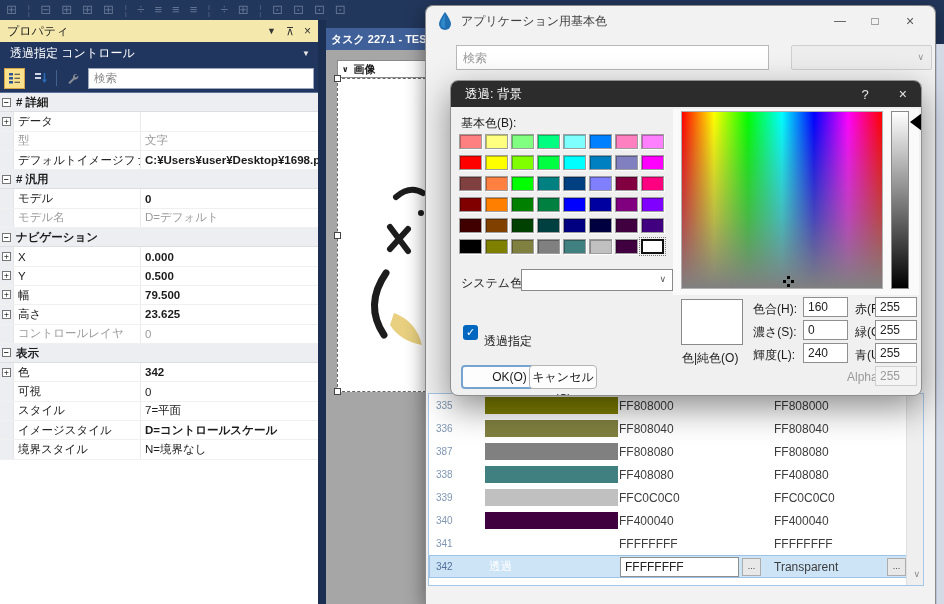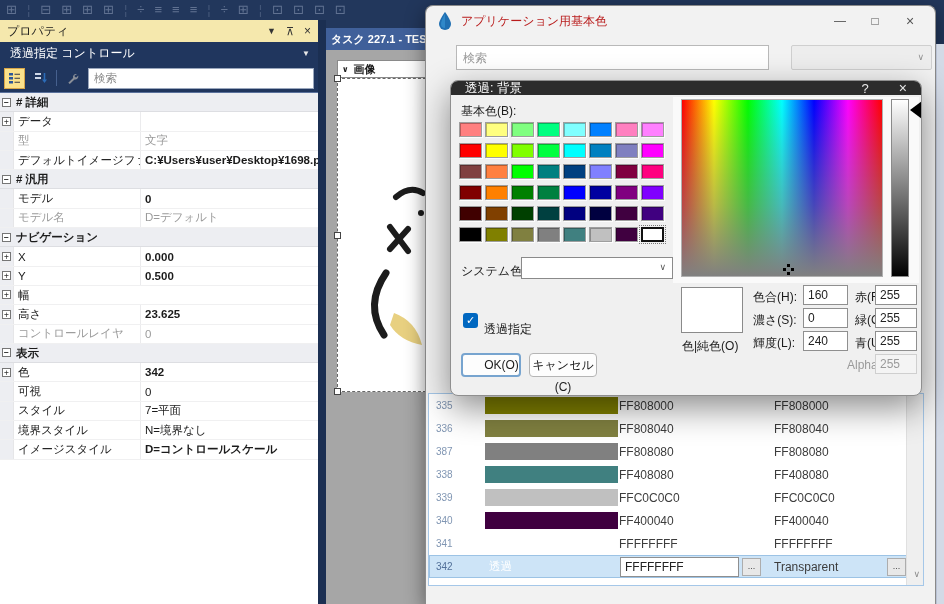--- a/index.html
+++ b/index.html
@@ -42,21 +42,21 @@
   .task-title { height:22px; background:#40609a; color:#fff; font-weight:bold; font-size:11px; display:flex; align-items:center; padding:0 5px; white-space:nowrap; overflow:hidden; }
   .task-body { position:absolute; left:0; top:22px; right:0; bottom:0; background:#a6a6a6; }
   .image-header { position:absolute; left:11px; top:10px; width:89px; height:18px; background:#fff; border:1px solid #8a8a8a; border-right:none; display:flex; align-items:center; gap:5px; padding:0 4px; font-weight:bold; font-size:11px; }
   .image-header .chev { font-size:8px; }
   .canvas { position:absolute; left:11px; top:28px; width:89px; height:314px; background:#fff; border-left:1px dashed #666; border-top:1px dashed #666; border-bottom:1px dashed #666; }
   .handle { position:absolute; width:7px; height:7px; background:#fff; border:1px solid #444; z-index:2; }
 
   
   .main-dialog { position:absolute; left:425px; top:5px; width:511px; height:599px; background:#f2f2f2; border:1px solid #8a8a8a; border-bottom:none; border-radius:8px 8px 0 0; box-shadow:0 6px 20px rgba(0,0,0,.45); }
   .md-titlebar { height:30px; display:flex; align-items:center; padding:0 12px; gap:9px; }
-  .md-title { font-size:12px; color:#b91c1c; flex:1; }
+  .md-title { font-size:12px; color:#404040; flex:1; }
   .md-winbtn { color:#555; font-size:12px; width:26px; text-align:center; }
   .md-search { position:absolute; left:30px; top:39px; width:313px; height:25px; background:#fff; border:1px solid #b9b9b9; padding:0 6px; font-size:12px; font-family:inherit; color:#222; }
   .md-search::placeholder { color:#9a9a9a; }
   .md-combo { position:absolute; left:365px; top:39px; width:141px; height:25px; background:#ededed; border:1px solid #cfcfcf; border-radius:2px; }
   .md-combo .chev { position:absolute; right:7px; top:6px; font-size:9px; color:#909090; }
 
   
   .color-table { position:absolute; left:2px; top:387px; width:496px; height:193px; background:#fff; border:1px solid #a5c7e8; overflow:hidden; }
   .ct-scroll { position:absolute; right:0; top:0; width:17px; height:100%; background:#efefef; border-left:1px solid #e0e0e0; }
   .ct-scroll .chev { position:absolute; right:3px; bottom:6px; font-size:9px; color:#8a8a8a; }
@@ -66,21 +66,21 @@
   .ct-row.sel .ct-num { color:#53719a; }
   .ct-swatch { position:absolute; left:56px; width:133px; height:17px; top:3px; }
   .ct-hex1 { position:absolute; left:190px; font-size:12px; color:#3c3c3c; }
   .ct-hex2 { position:absolute; left:345px; font-size:12px; color:#3c3c3c; }
   .ct-translabel { position:absolute; left:60px; color:#fff; font-size:11.5px; }
   .ct-input { position:absolute; left:191px; top:1.5px; width:119px; height:20px; background:#fff; border:1px solid #8f8f8f; font-size:12px; padding:0 4px; font-family:inherit; color:#222; }
   .ct-ell { position:absolute; top:2.5px; width:19px; height:18px; background:#e8e8e8; border:1px solid #adadad; font-size:9px; line-height:14px; text-align:center; color:#444; }
 
   
   .popup { position:absolute; left:450px; top:80px; width:472px; height:316px; background:#f0f0f0; border:1px solid #8f8f8f; border-radius:8px; box-shadow:0 12px 34px rgba(0,0,0,.45); z-index:10; overflow:hidden; }
-  .pp-title { height:14px; background:#2c2c2c; color:#fff; display:flex; align-items:center; padding:0 14px; font-size:12.5px; }
+  .pp-title { height:26px; background:#2c2c2c; color:#fff; display:flex; align-items:center; padding:0 14px; font-size:12.5px; }
   .pp-title .t { flex:1; }
   .pp-help { width:28px; text-align:center; font-size:13px; color:#e8e8e8; }
   .pp-close { width:28px; text-align:right; font-size:14px; color:#e8e8e8; }
   .pp-body { position:relative; height:286px; }
   .pp-basic-label { position:absolute; left:10px; top:8px; font-size:12px; }
   .palette { position:absolute; left:8px; top:27px; display:grid; grid-template-columns:repeat(8,23px); grid-auto-rows:17px; column-gap:3px; row-gap:4px; }
   .sw { width:23px; height:15px; border:1px solid #9e9e9e; box-shadow:inset 1px 1px 0 rgba(0,0,0,.28), 1px 1px 0 #fdfdfd; }
   .sw.sel { border:2px solid #111; box-shadow:none; outline:1px dotted #777; outline-offset:1px; }
   .picker-panel { position:absolute; left:222px; top:2px; width:246px; height:186px; background:#fafafa; }
   .hs-grad { position:absolute; left:230px; top:4px; width:202px; height:178px; border:1px solid #b0b0b0;
@@ -97,21 +97,21 @@
   .sys-combo .chev { position:absolute; right:6px; top:4px; font-size:9px; color:#555; }
   .preview-box { position:absolute; left:230px; top:192px; width:62px; height:46px; background:#fff; border:1px solid #8a8a8a; }
   .preview-label { position:absolute; left:231px; top:243px; font-size:12px; }
   .chk { position:absolute; left:12px; top:218px; width:15px; height:15px; background:#0067c0; border-radius:3px; color:#fff; font-size:11px; line-height:15px; text-align:center; }
   .chk-label { position:absolute; left:33px; top:226px; font-size:12px; }
   .fld-label { position:absolute; font-size:12px; white-space:nowrap; }
   .fld-input { position:absolute; width:45px; height:20px; background:#fff; border:1px solid #8f8f8f; font-size:12px; text-align:left; padding:0 4px; font-family:inherit; color:#222; }
   .fld-input.alpha { border-color:#cfcfcf; color:#9a9a9a; background:#f4f4f4; }
   .fld-label.alpha { color:#9a9a9a; }
   .btn { position:absolute; height:24px; background:#fdfdfd; border:1px solid #b5b5b5; border-radius:4px; font-size:12px; font-family:inherit; color:#1b1b1b; text-align:center; line-height:22px; }
-  .btn.ok { left:10px; top:258px; width:60px; border:2px solid #77a4cf; line-height:20px;padding-left:21px; }
+  .btn.ok { left:10px; top:258px; width:76px; border:2px solid #77a4cf; line-height:20px;padding-left:21px; }
   .btn.cancel { left:78px; top:258px; width:68px; }
 
   .right-strip { position:absolute; left:936px; top:44px; width:8px; height:560px; background:#d3dae6; border-left:1px solid #b9c2d4; }
 </style>
 </head>
 <body>
 
 <div class="top-toolbar">
     <span class="tbi">⊞</span>
     <span class="tbi sep">¦</span>
@@ -224,20 +224,21 @@
           <span class="expander" style="left: 2px; top: 4.5px;">+</span>
         </div>
         <div class="plabel">Y</div>
         <div class="pvalue">0.500</div>
       </div>
       <div class="prow prop bold">
         <div class="gutter">
           <span class="expander" style="left: 2px; top: 4.5px;">+</span>
         </div>
         <div class="plabel">幅</div>
+        <div class="pvalue">79.500</div>
       </div>
       <div class="prow prop bold">
         <div class="gutter">
           <span class="expander" style="left: 2px; top: 4.5px;">+</span>
         </div>
         <div class="plabel">高さ</div>
         <div class="pvalue">23.625</div>
       </div>
       <div class="prow prop dis">
         <div class="gutter"></div>
@@ -258,29 +259,29 @@
       <div class="prow prop">
         <div class="gutter"></div>
         <div class="plabel">可視</div>
         <div class="pvalue">0</div>
       </div>
       <div class="prow prop">
         <div class="gutter"></div>
         <div class="plabel">スタイル</div>
         <div class="pvalue">7=平面</div>
       </div>
+      <div class="prow prop bold">
+        <div class="gutter"></div>
+        <div class="plabel">イメージスタイル</div>
+        <div class="pvalue">D=コントロールスケール</div>
+      </div>
       <div class="prow prop">
         <div class="gutter"></div>
         <div class="plabel">境界スタイル</div>
         <div class="pvalue">N=境界なし</div>
-      </div>
-      <div class="prow prop bold">
-        <div class="gutter"></div>
-        <div class="plabel">イメージスタイル</div>
-        <div class="pvalue">D=コントロールスケール</div>
       </div>
     </div>
 </div>
 
 <div class="navy-strip"></div>
 
 <div class="task-window">
   <div class="task-title">タスク 227.1 - TEST.E</div>
   <div class="task-body">
     <div class="image-header">

